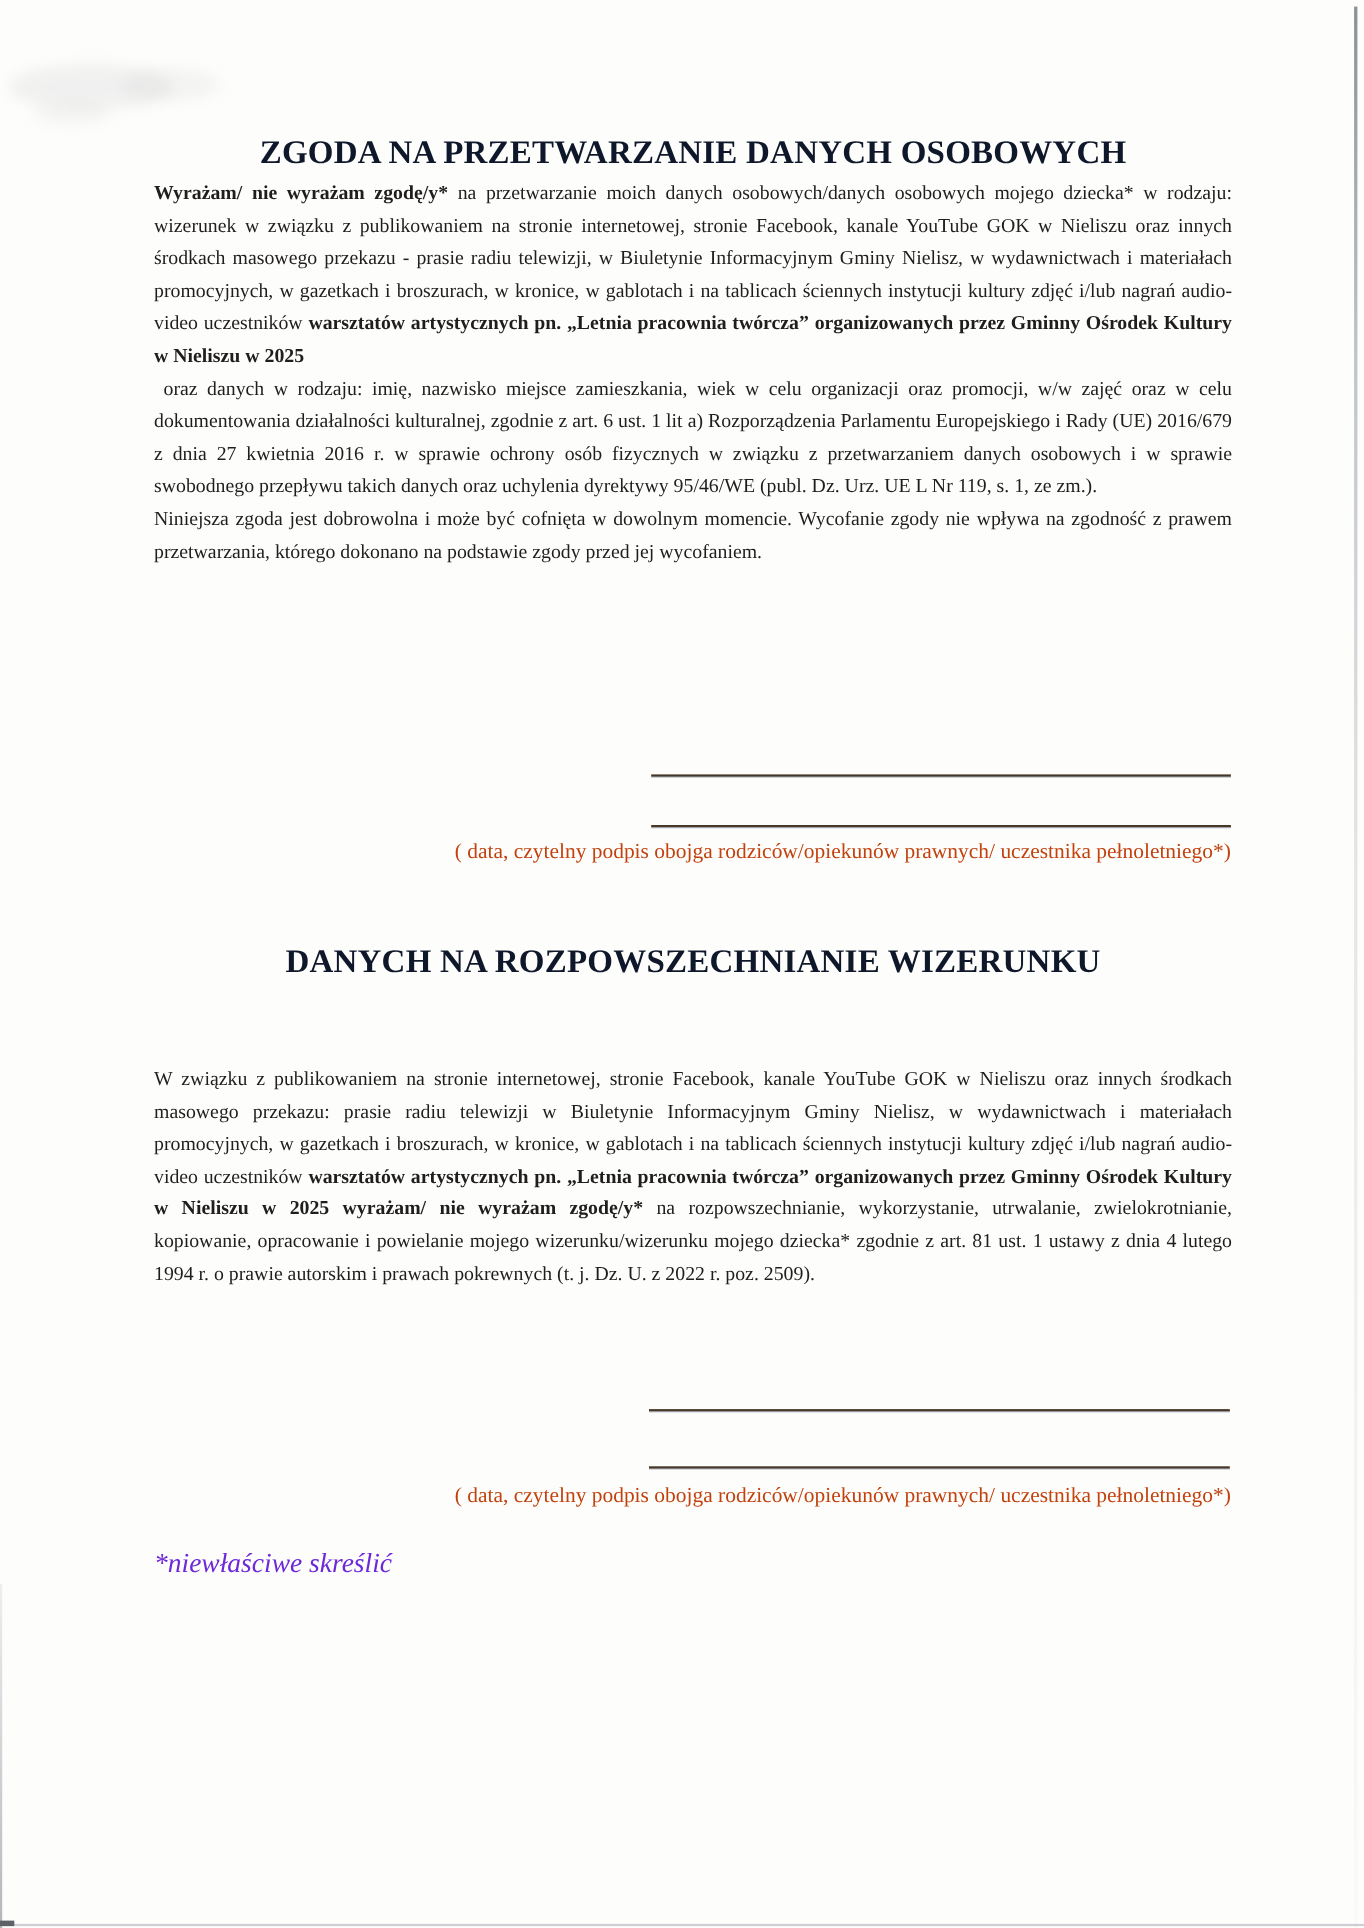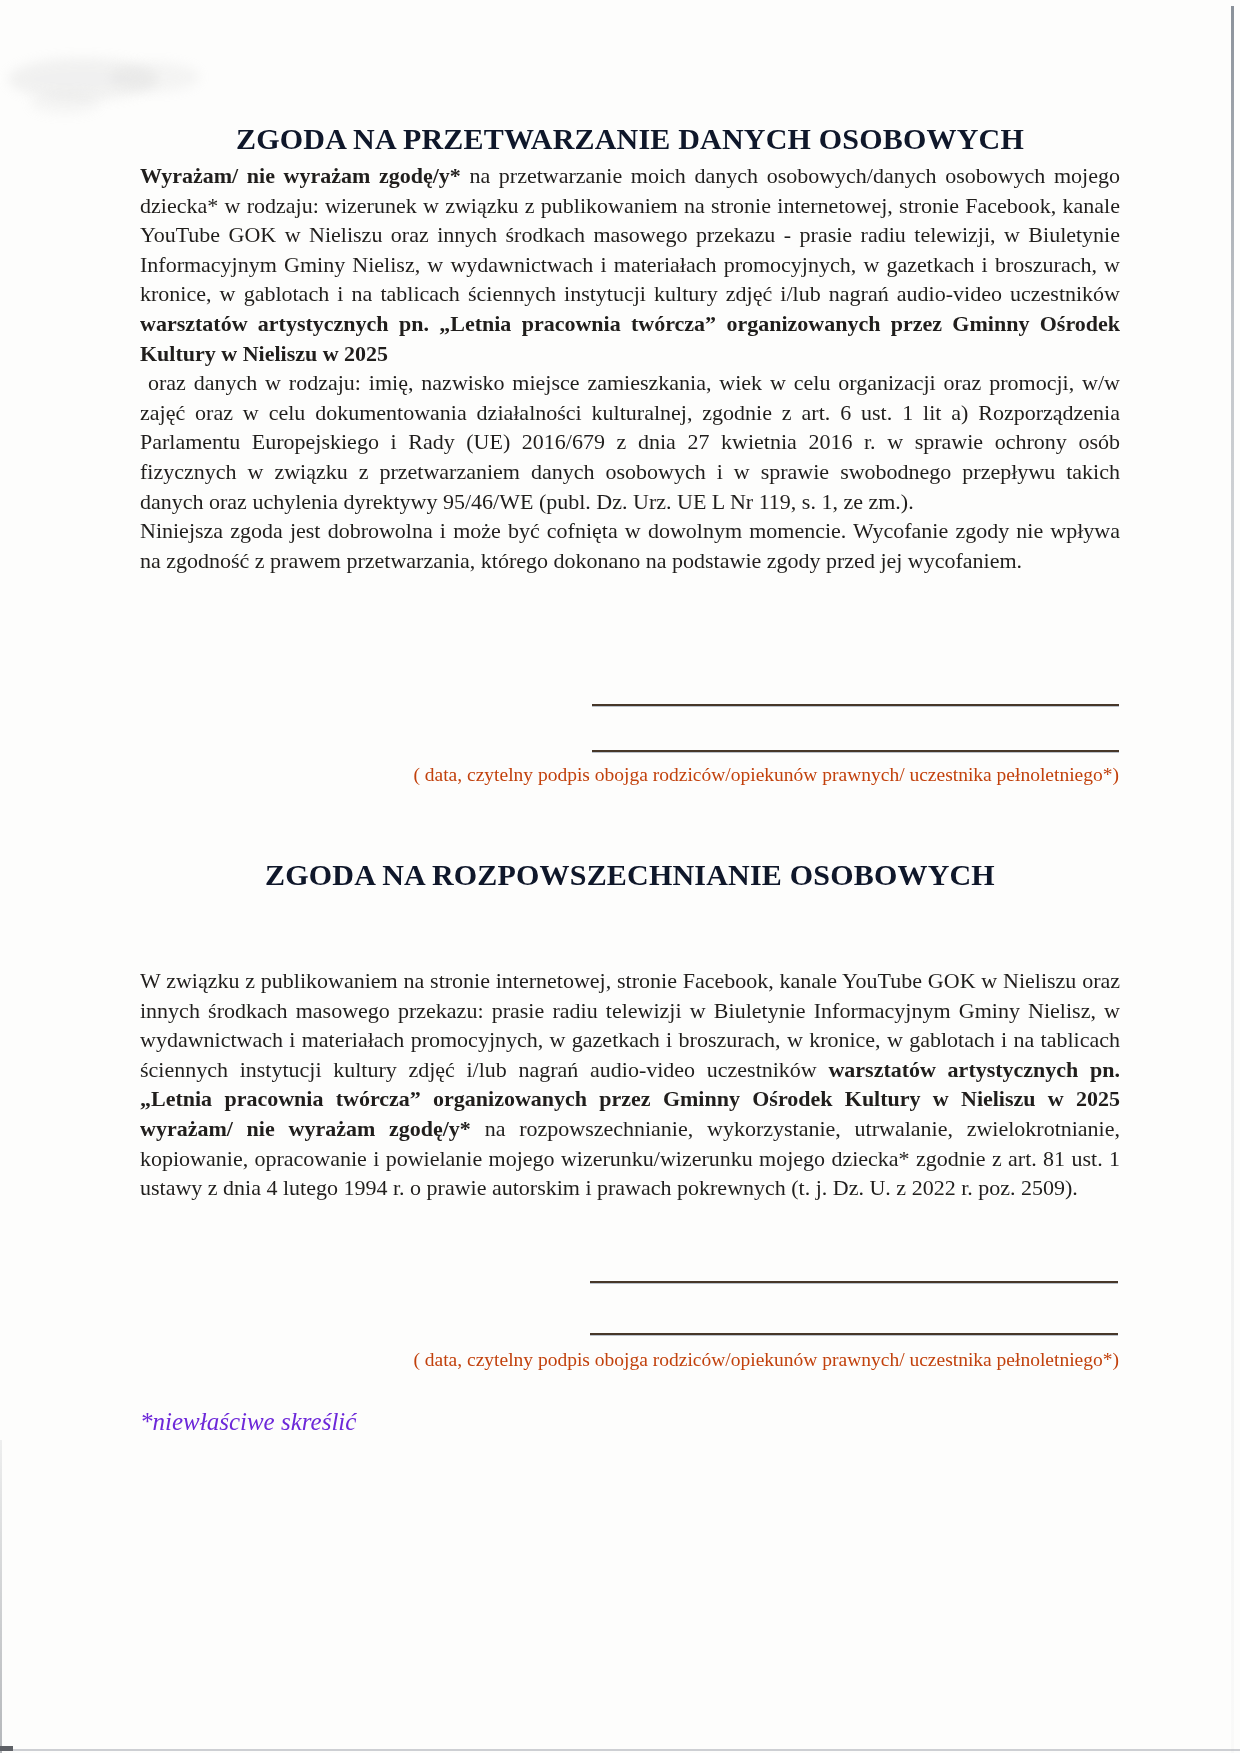--- a/index.html
+++ b/index.html
@@ -14,21 +14,21 @@
   .col { position: absolute; left: 140px; width: 980px; }
   .heading {
     text-align: center;
     font-weight: bold;
     font-size: 30px;
     letter-spacing: 0.2px;
     color: #0f172a;
     white-space: nowrap;
   }
   .flow {
-    font-size: 22px;
+    font-size: 18px;
     line-height: 29.6px;
     text-align: justify;
   }
   .flow p { margin: 0; }
   .b { font-weight: bold; }
   .sig-line {
     position: absolute;
     height: 2px;
     background: #463729;
     box-shadow: 0 1px 0 rgba(60,80,110,0.35);
@@ -91,21 +91,21 @@
     <p>&nbsp;oraz danych w rodzaju: imię, nazwisko miejsce zamieszkania, wiek w celu organizacji oraz promocji, w/w zajęć oraz w celu dokumentowania działalności kulturalnej, zgodnie z art. 6 ust. 1 lit a) Rozporządzenia Parlamentu Europejskiego i Rady (UE) 2016/679 z dnia 27 kwietnia 2016 r. w sprawie ochrony osób fizycznych w związku z przetwarzaniem danych osobowych i w sprawie swobodnego przepływu takich danych oraz uchylenia dyrektywy 95/46/WE (publ. Dz. Urz. UE L Nr 119, s. 1, ze zm.).</p>
     <p>Niniejsza zgoda jest dobrowolna i może być cofnięta w dowolnym momencie. Wycofanie zgody nie wpływa na zgodność z prawem przetwarzania, którego dokonano na podstawie zgody przed jej wycofaniem.</p>
   </div>
 
   <div class="sig-line" style="left:592px; top:704px; width:527px;"></div>
   <div class="sig-line" style="left:592px; top:750px; width:527px;"></div>
   <div class="sig-caption" style="top:764px;">( data, czytelny podpis obojga rodziców/opiekunów prawnych/ uczestnika pełnoletniego*)</div>
 </section>
 
 <section>
-  <div class="col heading" style="top:858px;">ZGODA NA ROZPOWSZECHNIANIE OSOBOWYCH</div>
+  <div class="col heading" style="top:858px;">DANYCH NA ROZPOWSZECHNIANIE WIZERUNKU</div>
 
   <div class="col flow" style="top:921px;margin-top:45px;">
     <p><span>W związku z publikowaniem na stronie internetowej, stronie Facebook, kanale YouTube GOK w Nieliszu oraz innych środkach masowego przekazu: prasie radiu telewizji w Biuletynie Informacyjnym Gminy Nielisz, w wydawnictwach i materiałach promocyjnych, w gazetkach i broszurach, w kronice, w gablotach i na tablicach ściennych instytucji kultury zdjęć i/lub nagrań audio-video uczestników </span><span class="b">warsztatów artystycznych pn. „Letnia pracownia twórcza” organizowanych przez Gminny Ośrodek Kultury w Nieliszu w 2025 wyrażam/ nie wyrażam zgodę/y*</span><span> na rozpowszechnianie, wykorzystanie, utrwalanie, zwielokrotnianie, kopiowanie, opracowanie i powielanie mojego wizerunku/wizerunku mojego dziecka* zgodnie z art. 81 ust. 1 ustawy z dnia 4 lutego 1994 r. o prawie autorskim i prawach pokrewnych (t. j. Dz. U. z 2022 r. poz. 2509).</span></p>
   </div>
 
   <div class="sig-line" style="left:590px; top:1281px; width:528px;"></div>
   <div class="sig-line" style="left:590px; top:1333px; width:528px;"></div>
   <div class="sig-caption" style="top:1349px;">( data, czytelny podpis obojga rodziców/opiekunów prawnych/ uczestnika pełnoletniego*)</div>
 </section>
 

